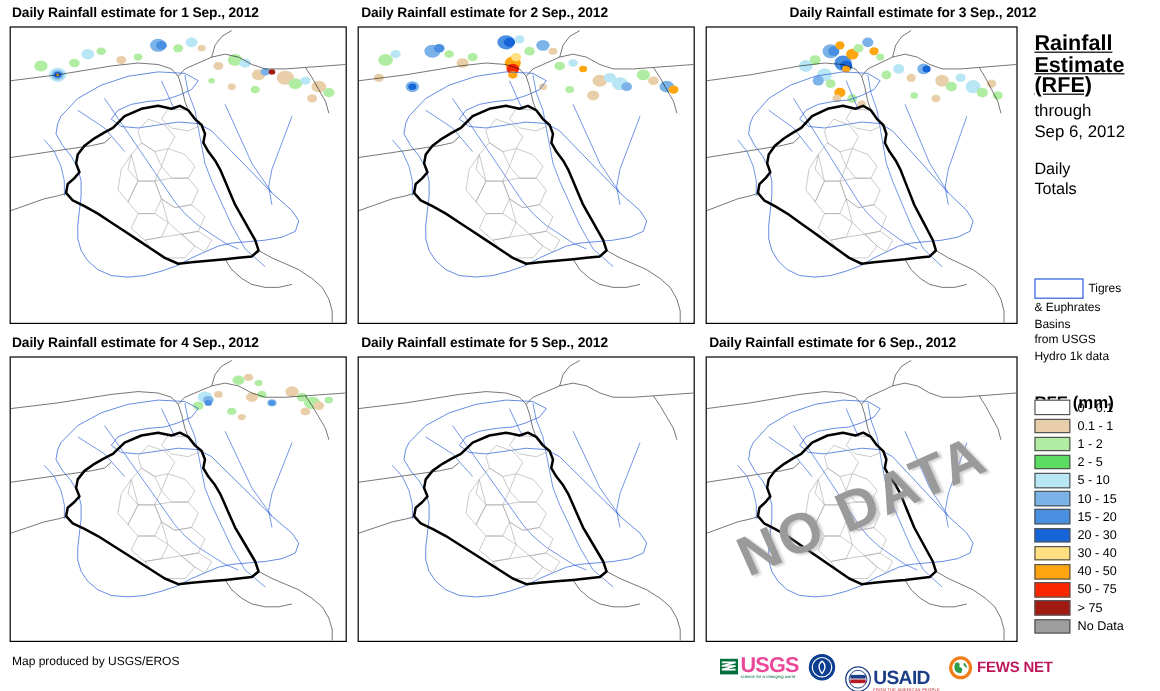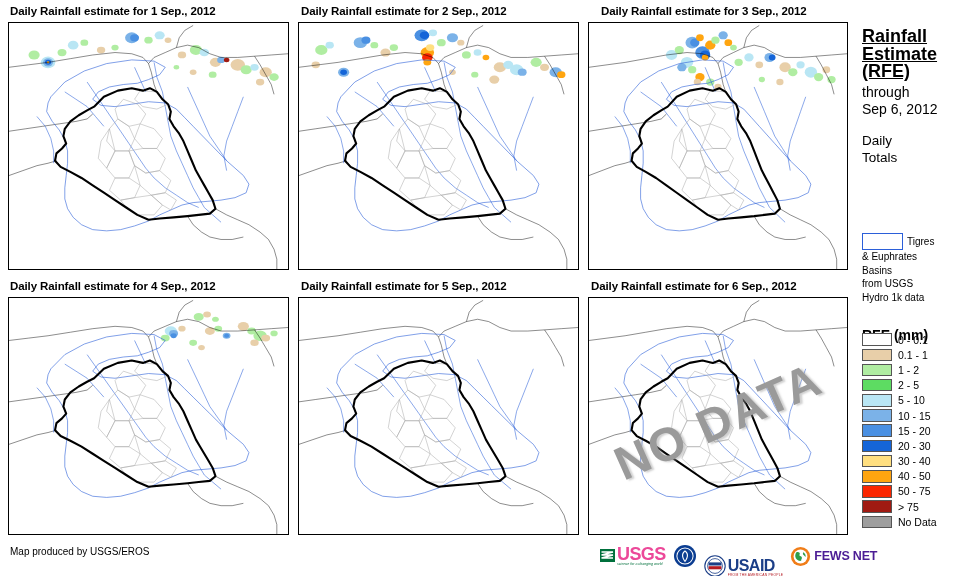--- a/index.html
+++ b/index.html
@@ -42,21 +42,21 @@
 
   
   .footer-note{position:absolute;left:10px;top:546px;font-size:10px;}
   .logos{position:absolute;left:600px;top:540px;height:32px;
          display:flex;align-items:center;gap:7px;}
   .logo-usgs{display:flex;align-items:center;gap:2px;}
   .usgs-word{font-size:18px;font-weight:bold;color:#ec4899;letter-spacing:-0.6px;}
   .usgs-tag{font-size:3.6px;color:#00703c;font-style:italic;letter-spacing:0;}
   .usaid-word{font-size:16px;font-weight:bold;color:#1b3e87;letter-spacing:-0.5px;}
   .usaid-tag{font-size:3.4px;color:#b51a22;letter-spacing:0.2px;}
-  .fews-word{font-size:12.5px;font-weight:bold;color:#4c1d95;letter-spacing:-0.2px;}
+  .fews-word{font-size:12.5px;font-weight:bold;color:#be185d;letter-spacing:-0.2px;}
   .stack{display:flex;flex-direction:column;line-height:1;}
 </style>
 </head>
 <body>
 
 <div class="panel">
   <div class="panel-title" style="left:10px;top:5px;">Daily Rainfall estimate for 1 Sep., 2012</div>
   <div class="map-frame" id="frame-1" style="left:8px;top:22px;width:281px;height:248px;">
       <svg viewBox="0 0 100 100" preserveAspectRatio="none" class="map-svg">
         <ellipse cx="14" cy="16" rx="2.6" ry="2.3920000000000003" fill="#b9e6f4"></ellipse>
@@ -187,21 +187,21 @@
         <path d="M40,72 L45,71 L51,70 L55,74 L52,78 L46,78 L42,75 Z" fill="none" stroke="#a6a6a6" stroke-width="0.5" vector-effect="non-scaling-stroke"></path>
         <path d="M51,70 L56,69 L60,72 L58,76 L55,74 Z" fill="none" stroke="#a6a6a6" stroke-width="0.5" vector-effect="non-scaling-stroke"></path>
         <path d="M33,48 L36,43 L38,52 L35,59 L32,55 Z" fill="none" stroke="#a6a6a6" stroke-width="0.5" vector-effect="non-scaling-stroke"></path>
         <path d="M47,27.5 L53,28 L57,33 L53,35 L48,34 L45,31 Z" fill="none" stroke="#a6a6a6" stroke-width="0.5" vector-effect="non-scaling-stroke"></path>
         <path d="M30.5,34 L34,30 L39,27.5 L44,26.5 L48,27.5 L50.5,26.5 L53,28 L55,31 L57,33 L58,36 L57.5,39 L59,42 L61,45 L62.5,48 L64,52 L65.5,56 L67,60 L68.5,63 L70,66 L71.5,69 L73,72 L74,75.5 L72,77.5 L68,78 L64,78.5 L59,79 L54,79.5 L50,80 L46,78 L42,75 L38,72 L34,69 L30,66 L26,63 L22,60.5 L18.5,58.5 L16.5,56 L17,53 L19,51 L20.5,49 L19.5,46 L20,43 L22,40 L25,37.5 L28,35.5 Z" fill="none" stroke="#000" stroke-width="2.1" stroke-linejoin="round" vector-effect="non-scaling-stroke"></path>
       </svg>
     </div>
 </div>
 
 <div class="panel">
-  <div class="panel-title" style="left:561px;top:5px;padding-left:40px;">Daily Rainfall estimate for 3 Sep., 2012</div>
+  <div class="panel-title" style="left:618px;top:5px;padding-left:40px;">Daily Rainfall estimate for 3 Sep., 2012</div>
   <div class="map-frame" id="frame-3" style="left:588px;top:22px;width:260px;height:248px;">
       <svg viewBox="0 0 100 100" preserveAspectRatio="none" class="map-svg">
         <ellipse cx="32" cy="13" rx="2.2" ry="2.0240000000000005" fill="#b9e6f4"></ellipse>
         <ellipse cx="35" cy="11" rx="1.8" ry="1.6560000000000001" fill="#b0eda2"></ellipse>
         <ellipse cx="40" cy="8" rx="2.6" ry="2.3920000000000003" fill="#7bb2e8"></ellipse>
         <ellipse cx="41" cy="8" rx="1.8" ry="1.6560000000000001" fill="#4a90e2"></ellipse>
         <ellipse cx="43" cy="6" rx="1.5" ry="1.3800000000000001" fill="#ffa510"></ellipse>
         <ellipse cx="44" cy="12" rx="2.8" ry="2.576" fill="#4a90e2"></ellipse>
         <ellipse cx="45" cy="13" rx="2" ry="1.84" fill="#1565d8"></ellipse>
         <ellipse cx="45" cy="14" rx="1.3" ry="1.1960000000000002" fill="#ffa510"></ellipse>

